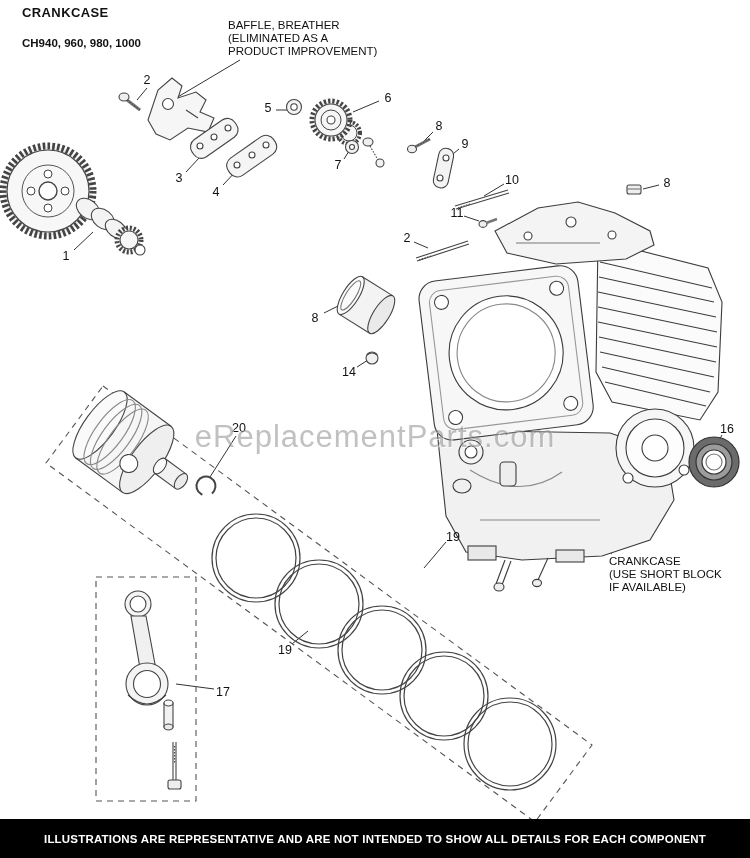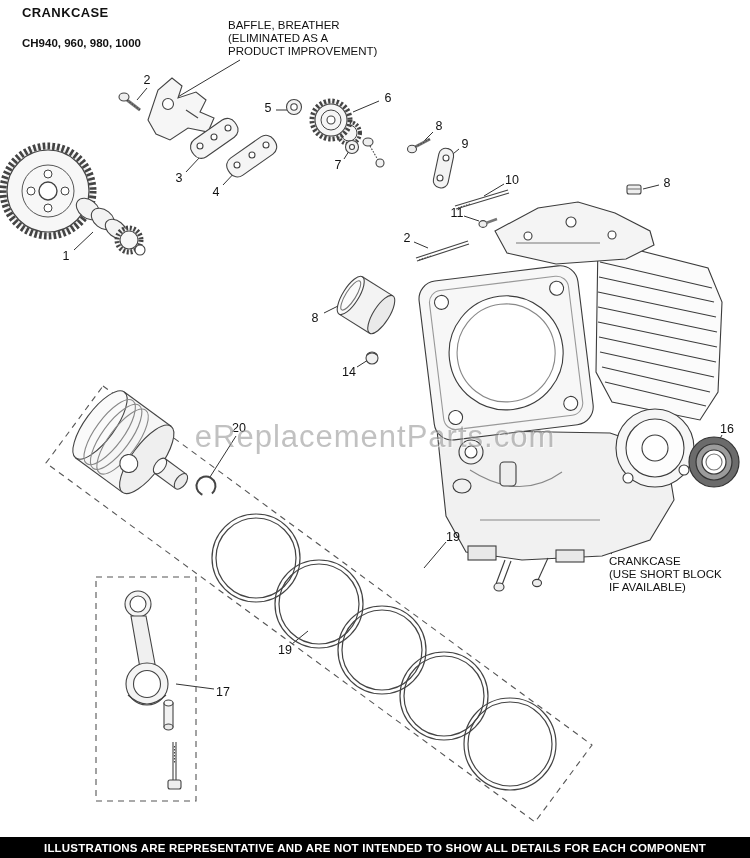--- a/index.html
+++ b/index.html
@@ -16,21 +16,21 @@
   .callout {
     position:absolute; transform:translate(-50%,-50%);
     font-size:12.5px; color:#111; line-height:1;
   }
   .watermark {
     left:50%; top:437px; transform:translate(-50%,-50%);
     font-size:31px; font-weight:normal; letter-spacing:1px; white-space:nowrap;
     color:#8f8f8f; opacity:.55; text-shadow:1px 1px 0 #ffffff; pointer-events:none;
   }
   .footer {
-    left:0; bottom:0; width:750px; height:21px; background:#000;
+    left:0; bottom:0; width:750px; height:39px; background:#000;
     color:#fff; font-size:11.5px; font-weight:bold; letter-spacing:.2px;
     display:flex; align-items:center; justify-content:center;
   }
 </style>
 </head>
 <body>
 
 <div class="page">
 
   <svg class="abs" style="left:0;top:0" width="750" height="858" viewBox="0 0 750 858">

